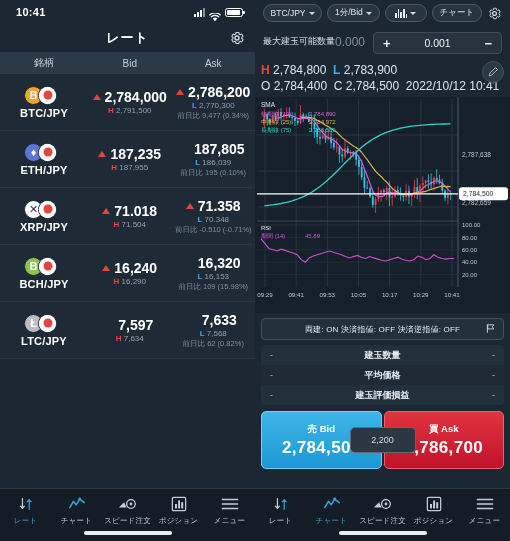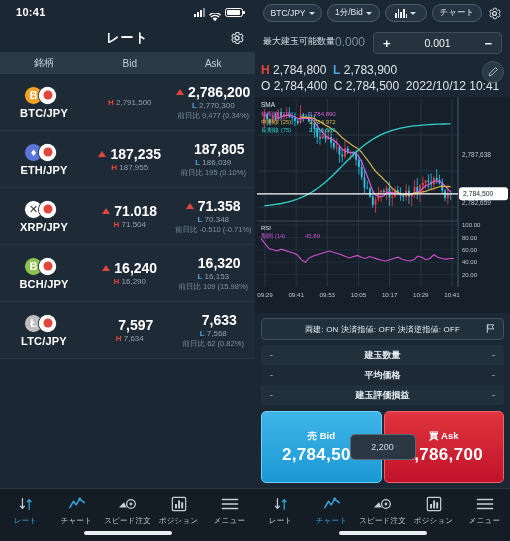--- a/index.html
+++ b/index.html
@@ -118,21 +118,21 @@
   .poslist{margin:5px 6px 0 6px;border-radius:4px;overflow:hidden;}
   .posrow{height:20px;display:flex;align-items:center;justify-content:space-between;
     padding:0 9px;font-size:9px;color:#e4ecf1;}
   .posrow.odd{background:#22303c;}
   .posrow.even{background:#1d2a35;}
   .posrow .mid{position:absolute;left:50%;transform:translateX(-50%);font-weight:bold;}
   .posrow{position:relative;}
   .posrow .side{color:#b7c4cd;}
 
   
-  .baw{margin:6px 6px 0 6px;display:flex;gap:2px;position:relative;height:72px;align-items:stretch;}
+  .baw{margin:6px 6px 0 6px;display:flex;gap:2px;position:relative;height:58px;align-items:stretch;}
   .bbtn{flex:1;border-radius:5px;display:flex;flex-direction:column;align-items:center;justify-content:center;gap:2px;
      position:relative;}
   .bbtn.bid{background:linear-gradient(180deg,#3fb5e8 0%,#1b98d4 100%);border:1px solid #6fd0f5;}
   .bbtn.ask{background:linear-gradient(180deg,#e0343f 0%,#c0132a 100%);border:1px solid #f0606a;}
   .bbtn .lab{font-size:9.5px;color:#ffffff;font-weight:bold;}
   .bbtn .val{font-size:17px;color:#ffffff;font-weight:bold;letter-spacing:.3px;}
   .spread{position:absolute;left:50%;top:50%;transform:translate(-50%,-50%);
      width:66px;height:26px;background:#2b3844;border:1px solid #5a6b78;border-radius:5px;
      display:flex;align-items:center;justify-content:center;font-size:9px;color:#cfd9e0;z-index:3;}
   .divider{position:absolute;left:0;top:0;bottom:0;width:1px;background:#0b1016;}
@@ -187,20 +187,21 @@
           <div class="rr-sym">
             <div class="coins">
               <div class="coin a" style="background:#f2a227;color:#fff">B</div>
               <div class="coin b">
                 <span class="jp"></span>
               </div>
             </div>
             <div class="sym-name">BTC/JPY</div>
           </div>
           <div class="rr-col">
+            <div class="px"><span class="tri"></span>2,784,000</div>
             <div class="sub"><span class="hh">H</span> 2,791,500</div>
           </div>
           <div class="rr-col">
             <div class="px"><span class="tri"></span>2,786,200</div>
             <div class="sub"><span class="ll">L</span> 2,770,300</div>
             <div class="sub2">前日比 9,477 (0.34%)</div>
           </div>
         </div>
         <div class="rate-row">
           <div class="rr-sym">

